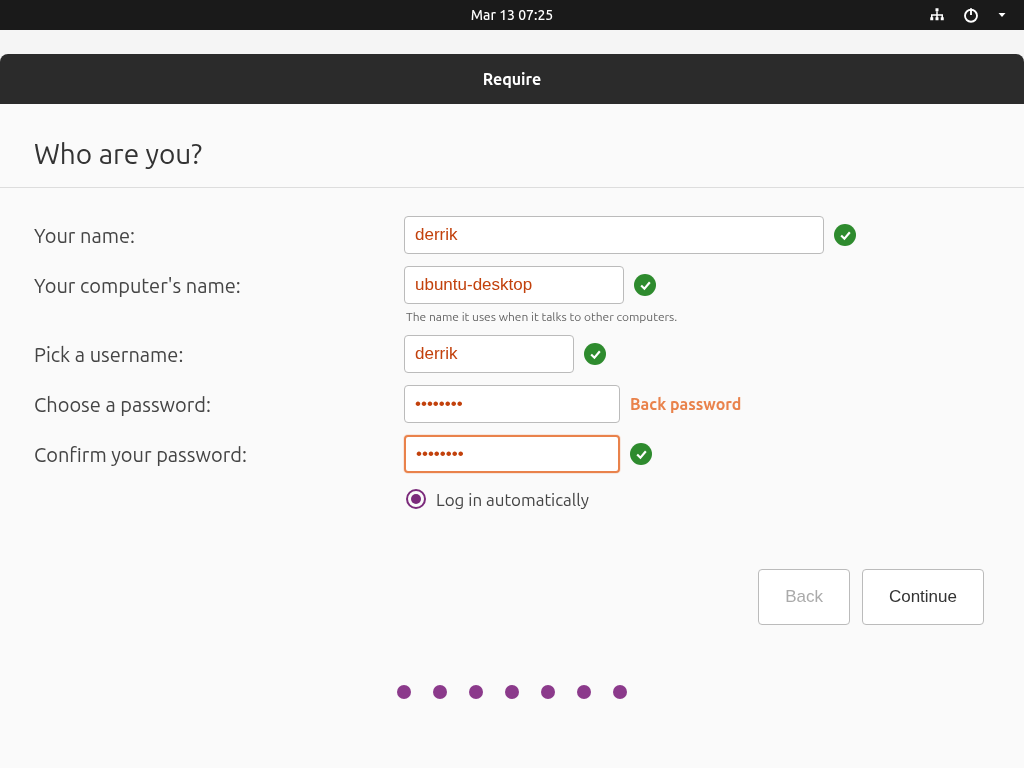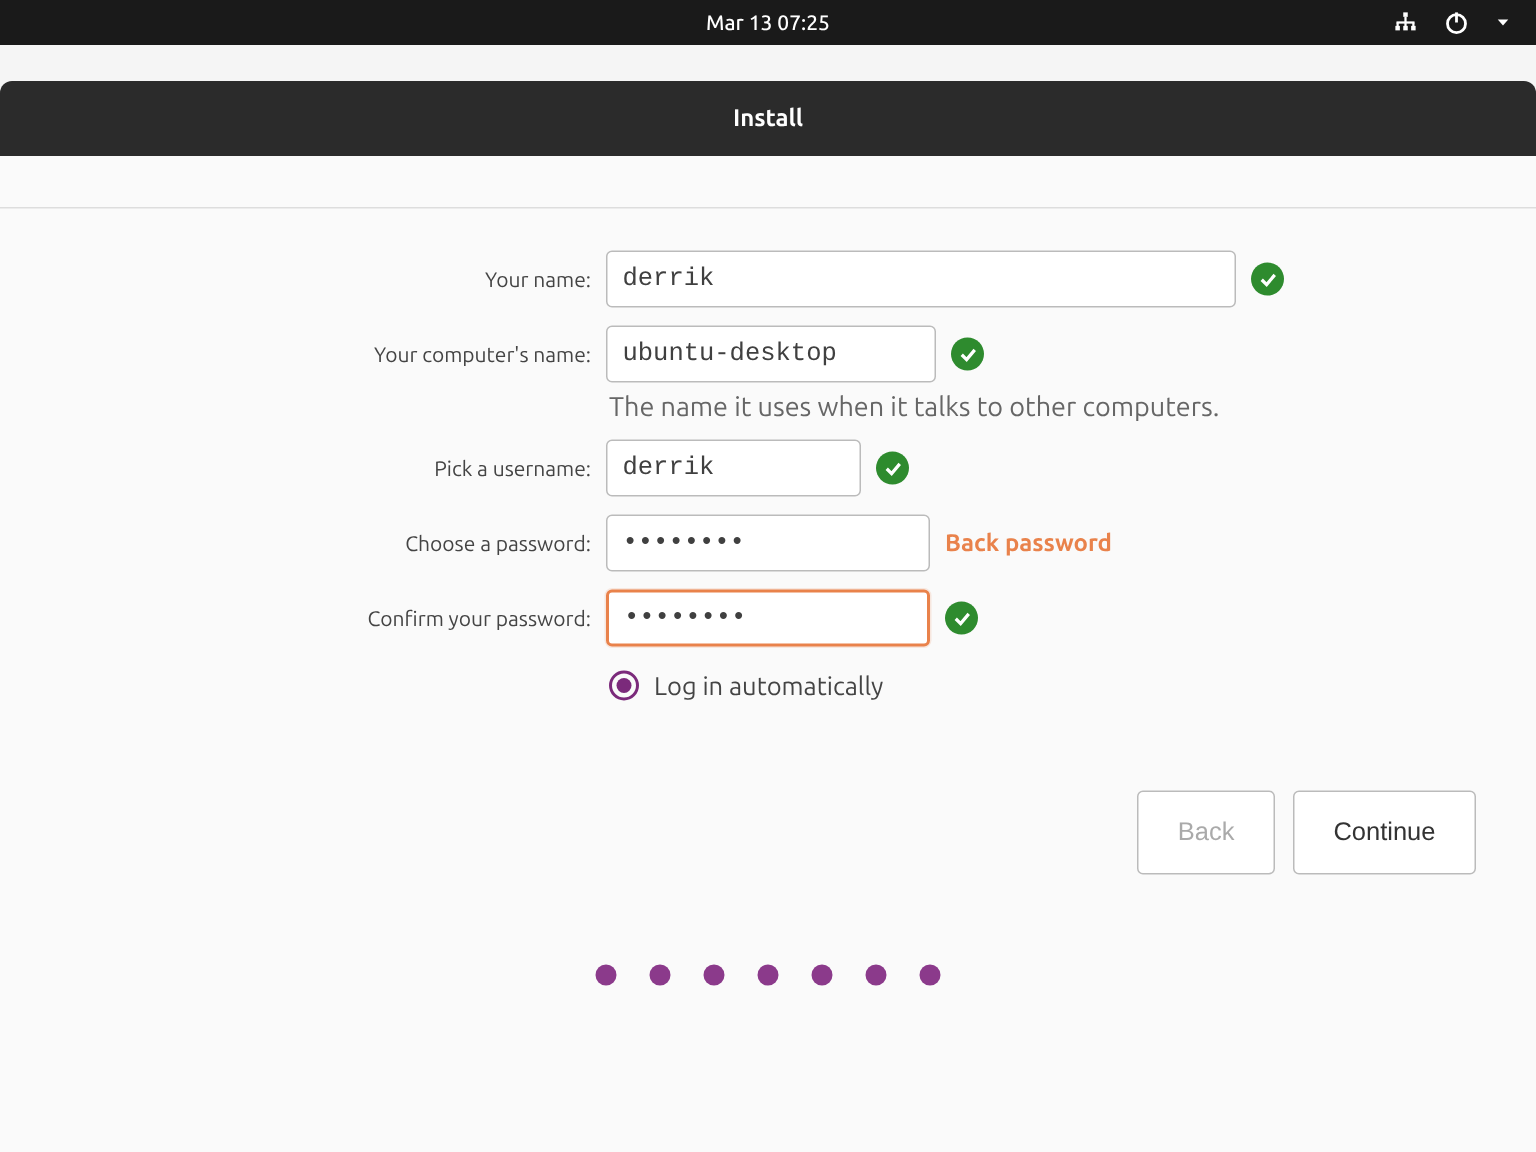--- a/index.html
+++ b/index.html
@@ -68,54 +68,53 @@
       flex-direction: column;
       gap: 12px;
     }
     .form-row {
       display: flex;
       align-items: center;
       gap: 10px;
     }
     .form-label {
       width: 360px;
-      text-align: right;
-      font-size: 14px;
+      text-align: left;
+      font-size: 20px;
       color: #444;
     }
     input.text {
       height: 38px;
       border: 1px solid #bbb;
       border-radius: 4px;
       padding: 0 10px;
       font-size: 17px;
-      color: #404040;
+      color: #c2410c;
       background: #fff;
-      font-family: Liberation Mono, monospace;
     }
     input.text.focused {
       border: 2px solid #e9824b;
       box-shadow: 0 0 0 1px rgba(233,130,75,0.15);
     }
     .name-input { width: 420px; }
     .computer-input { width: 220px; }
     .username-input { width: 170px; }
     .password-input { width: 216px; }
     .check-badge {
       width: 22px;
       height: 22px;
       border-radius: 50%;
       background: #2e8b2e;
       display: inline-flex;
       align-items: center;
       justify-content: center;
     }
     .check-badge svg { width: 13px; height: 13px; display:block; }
     .hint {
-      font-size: 18px;
+      font-size: 12px;
       color: #666;
       margin-left: 372px;
       margin-top: -6px;
     }
     .pw-strength {
       font-size: 16px;
       font-weight: 600;
       color: #e9824b;
     }
     .radio-group {
@@ -198,24 +197,25 @@
     </span>
     <span class="icon">
       <svg width="12" height="12" viewBox="0 0 24 24" fill="#fff">
           <path d="M5 8l7 8 7-8z"></path>
         </svg>
     </span>
   </div>
 </div>
 
 <div class="title-bar">
-  <span>Install</span>
+  <span>Require</span>
 </div>
 
 <div class="content">
+  <h1 class="page-title">Who are you?</h1>
   <hr class="divider">
 
   <div class="form">
 
     <div class="form-row">
       <label class="form-label">Your name:</label>
       <input class="text name-input" value="derrik" style="">
       <span class="check-badge">
         <svg viewBox="0 0 24 24" fill="none" stroke="#fff" stroke-width="4">
             <polyline points="4,12 10,18 20,6"></polyline>

